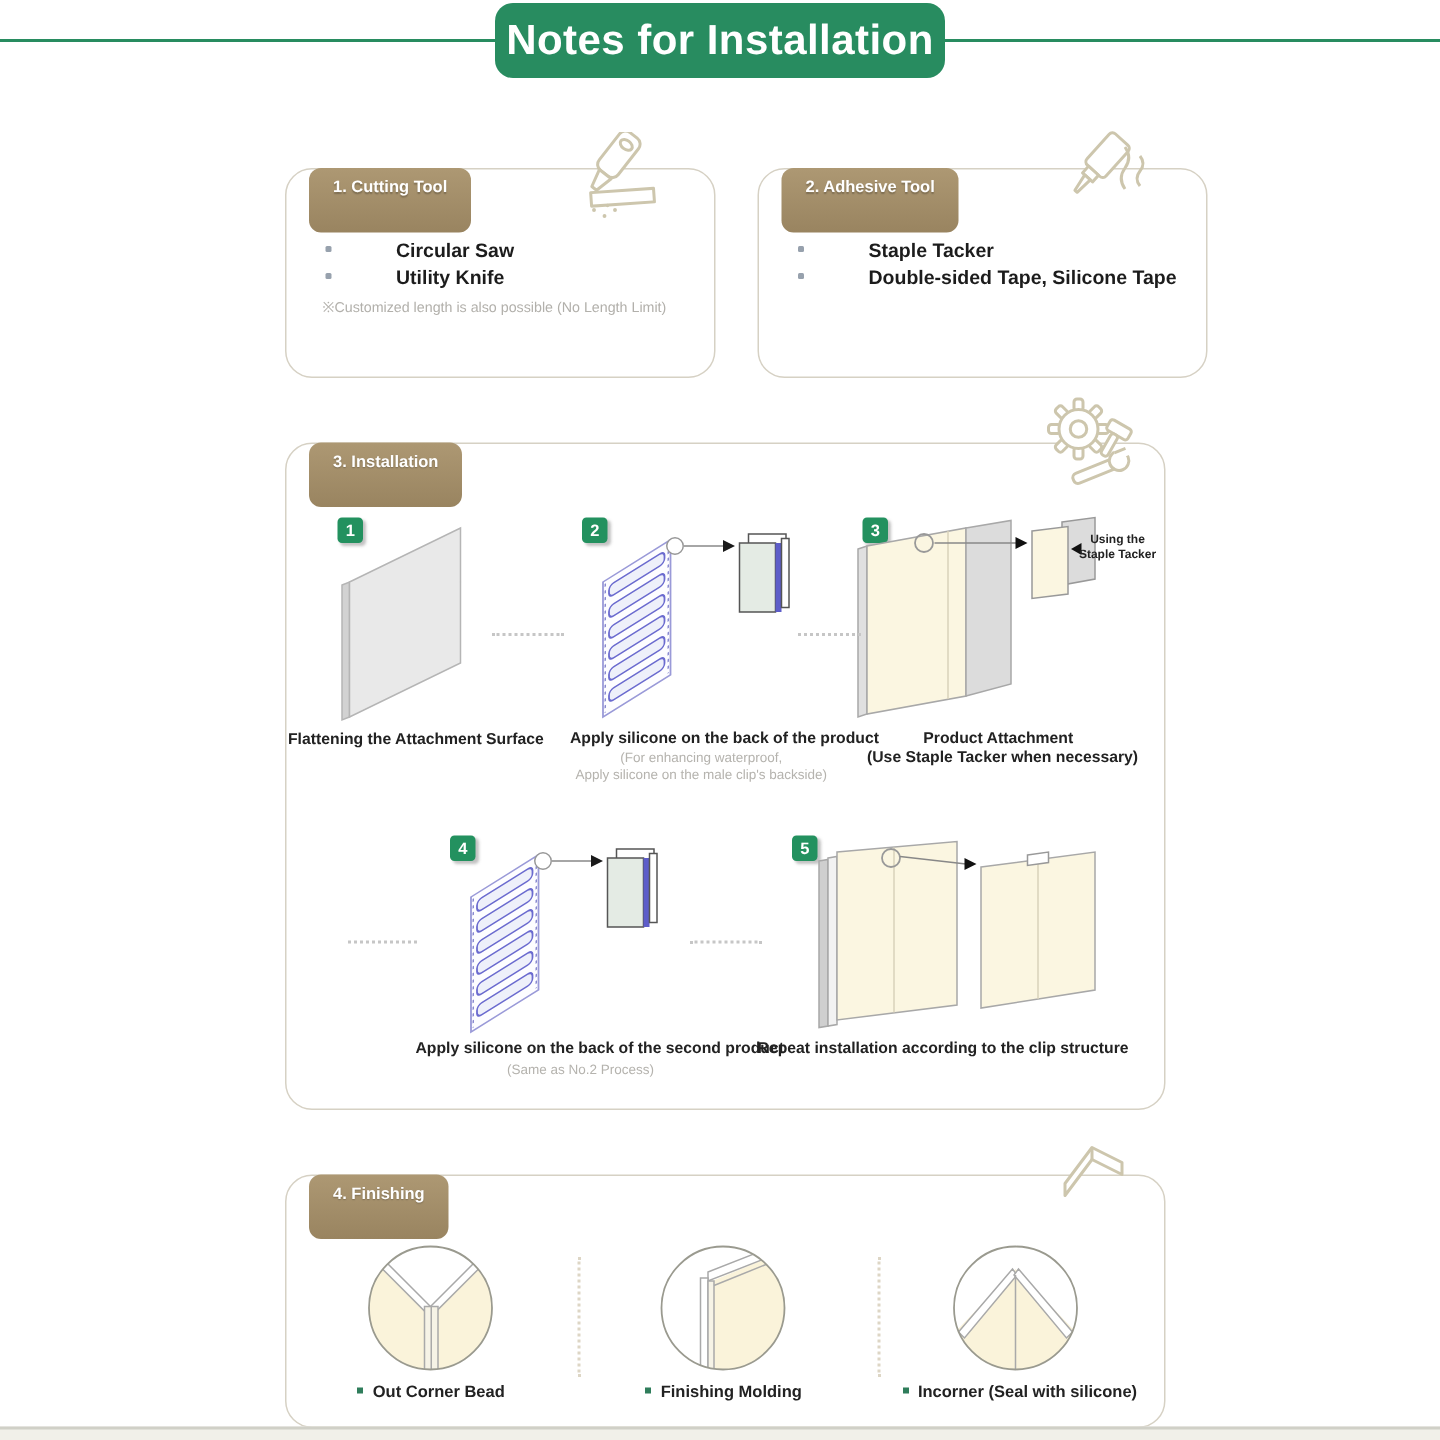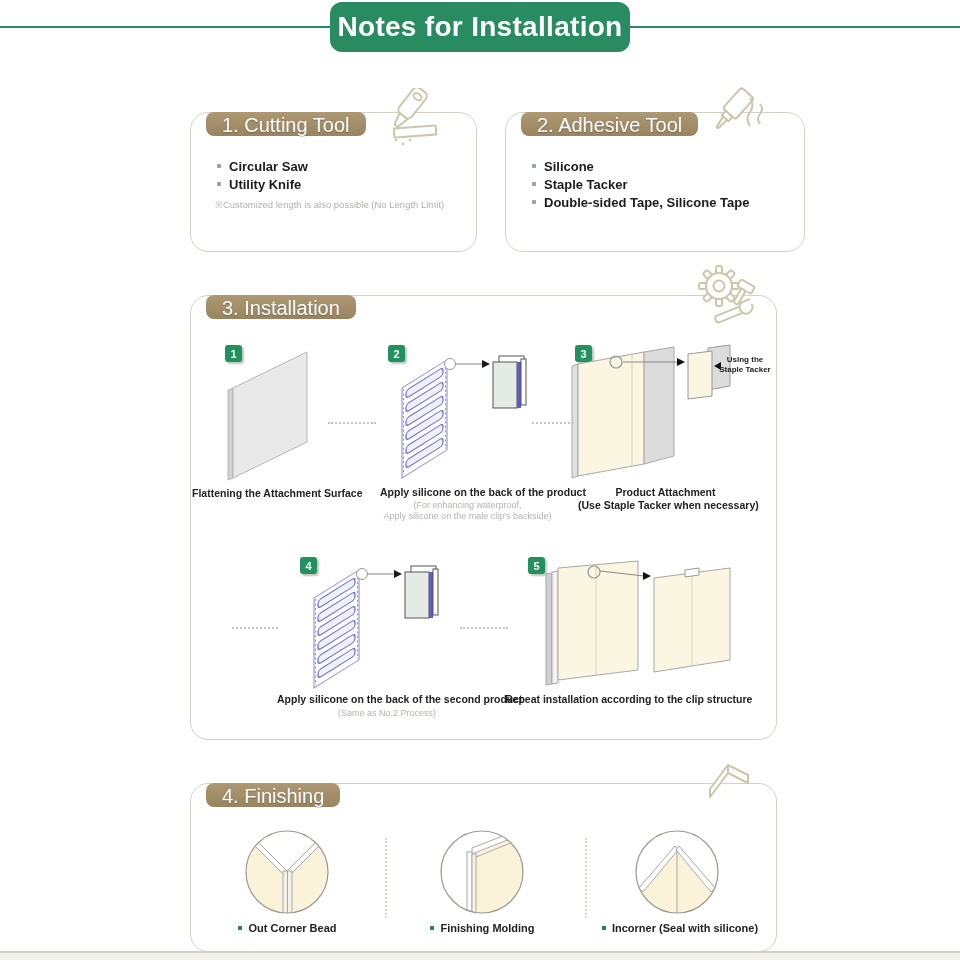--- a/index.html
+++ b/index.html
@@ -7,27 +7,27 @@
           font-family:"Liberation Sans",sans-serif;overflow:hidden;}
 
   
   .header-rule{position:absolute;left:0;top:26px;width:960px;border-top:2px solid #288c60;}
   .banner{position:absolute;left:330px;top:2px;width:300px;height:50px;background:#288c60;
           border-radius:12px;display:flex;align-items:center;justify-content:center;
           color:#fff;font-size:28px;font-weight:bold;letter-spacing:.3px;}
 
   
   .box{position:absolute;border:1.5px solid #d6d1c4;border-radius:18px;background:#fff;}
-  .badge{position:absolute;top:-1px;left:15px;height:24px;line-height:27px;padding:0 16px;
-         background:linear-gradient(180deg,#ad9873,#998460);color:#fff;font-size:20px;
-         font-weight:normal;border-radius:8px;text-shadow:0 1px 1px rgba(0,0,0,.25);white-space:nowrap;}
+  .badge{position:absolute;top:-1px;left:15px;height:43px;line-height:27px;padding:0 16px;
+         background:linear-gradient(180deg,#ad9873,#998460);color:#fff;font-size:11px;
+         font-weight:bold;border-radius:8px;text-shadow:0 1px 1px rgba(0,0,0,.25);white-space:nowrap;}
 
   .items{position:absolute;list-style:none;margin:0;padding:0;}
   .items li{display:flex;align-items:center;height:18px;font-size:13px;font-weight:bold;
-            color:#1c1c1c;white-space:nowrap;}
+            color:#1c1c1c;white-space:nowrap;gap:35px;}
   .dot{width:4px;height:4px;background:#97a1ad;border-radius:1px;margin-right:8px;flex:none;}
   .note{position:absolute;font-size:9.5px;color:#b2b0ab;white-space:nowrap;}
 
   .stepnum{position:absolute;width:17px;height:17px;background:#23915f;color:#fff;font-size:11px;
            font-weight:bold;display:flex;align-items:center;justify-content:center;border-radius:3px;
            box-shadow:2px 2px 2px rgba(120,120,120,.45);}
   .gfx{position:absolute;}
   .caption{position:absolute;font-size:10.5px;font-weight:bold;color:#222;text-align:center;
            white-space:nowrap;line-height:13px;}
   .subcap{position:absolute;font-size:9px;color:#b5b3ae;text-align:center;white-space:nowrap;}
@@ -82,24 +82,20 @@
     <circle cx="29" cy="56" r="1.3" fill="#cdc6ad"></circle>
     <circle cx="36" cy="52" r="1.3" fill="#cdc6ad"></circle>
     <circle cx="31" cy="49" r="1.1" fill="#cdc6ad"></circle>
   </svg>
 
   <section class="box" style="left:505px;top:112px;width:270px;height:138px;padding-left:28px;">
     <div class="badge">
       <span>2. Adhesive Tool</span>
     </div>
     <ul class="items" style="left:26px;top:44px;">
-      <li>
-          <span class="dot"></span>
-          <span>Silicone</span>
-        </li>
       <li>
           <span class="dot"></span>
           <span>Staple Tacker</span>
         </li>
       <li>
           <span class="dot"></span>
           <span>Double-sided Tape, Silicone Tape</span>
         </li>
     </ul>
   </section>

